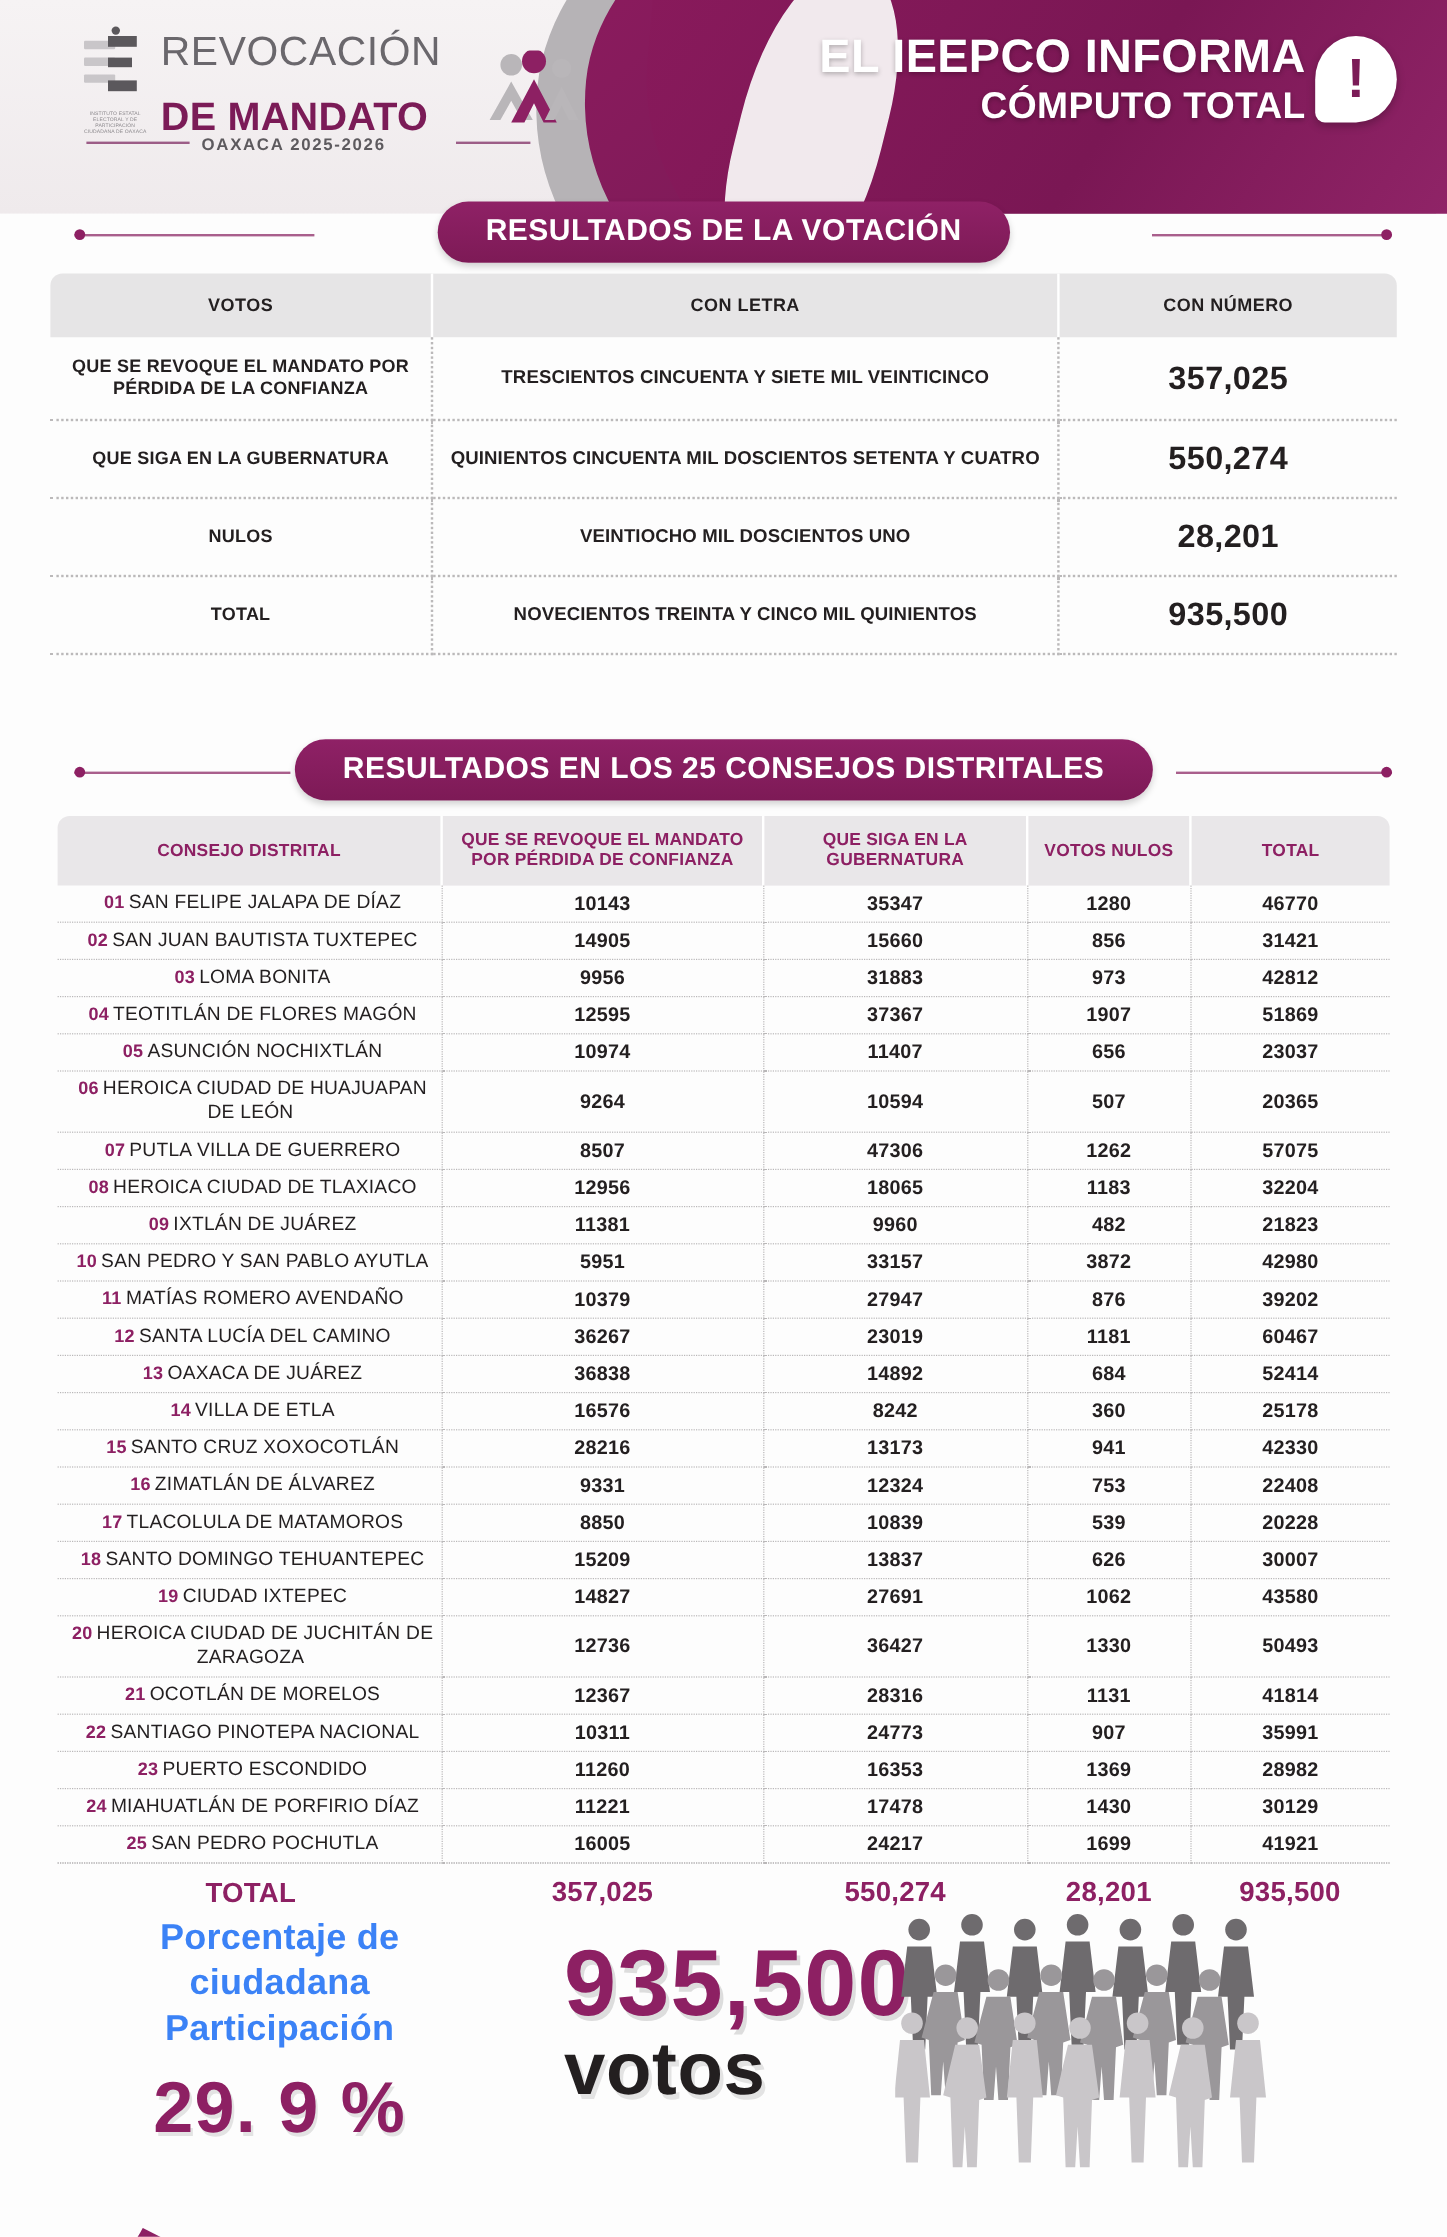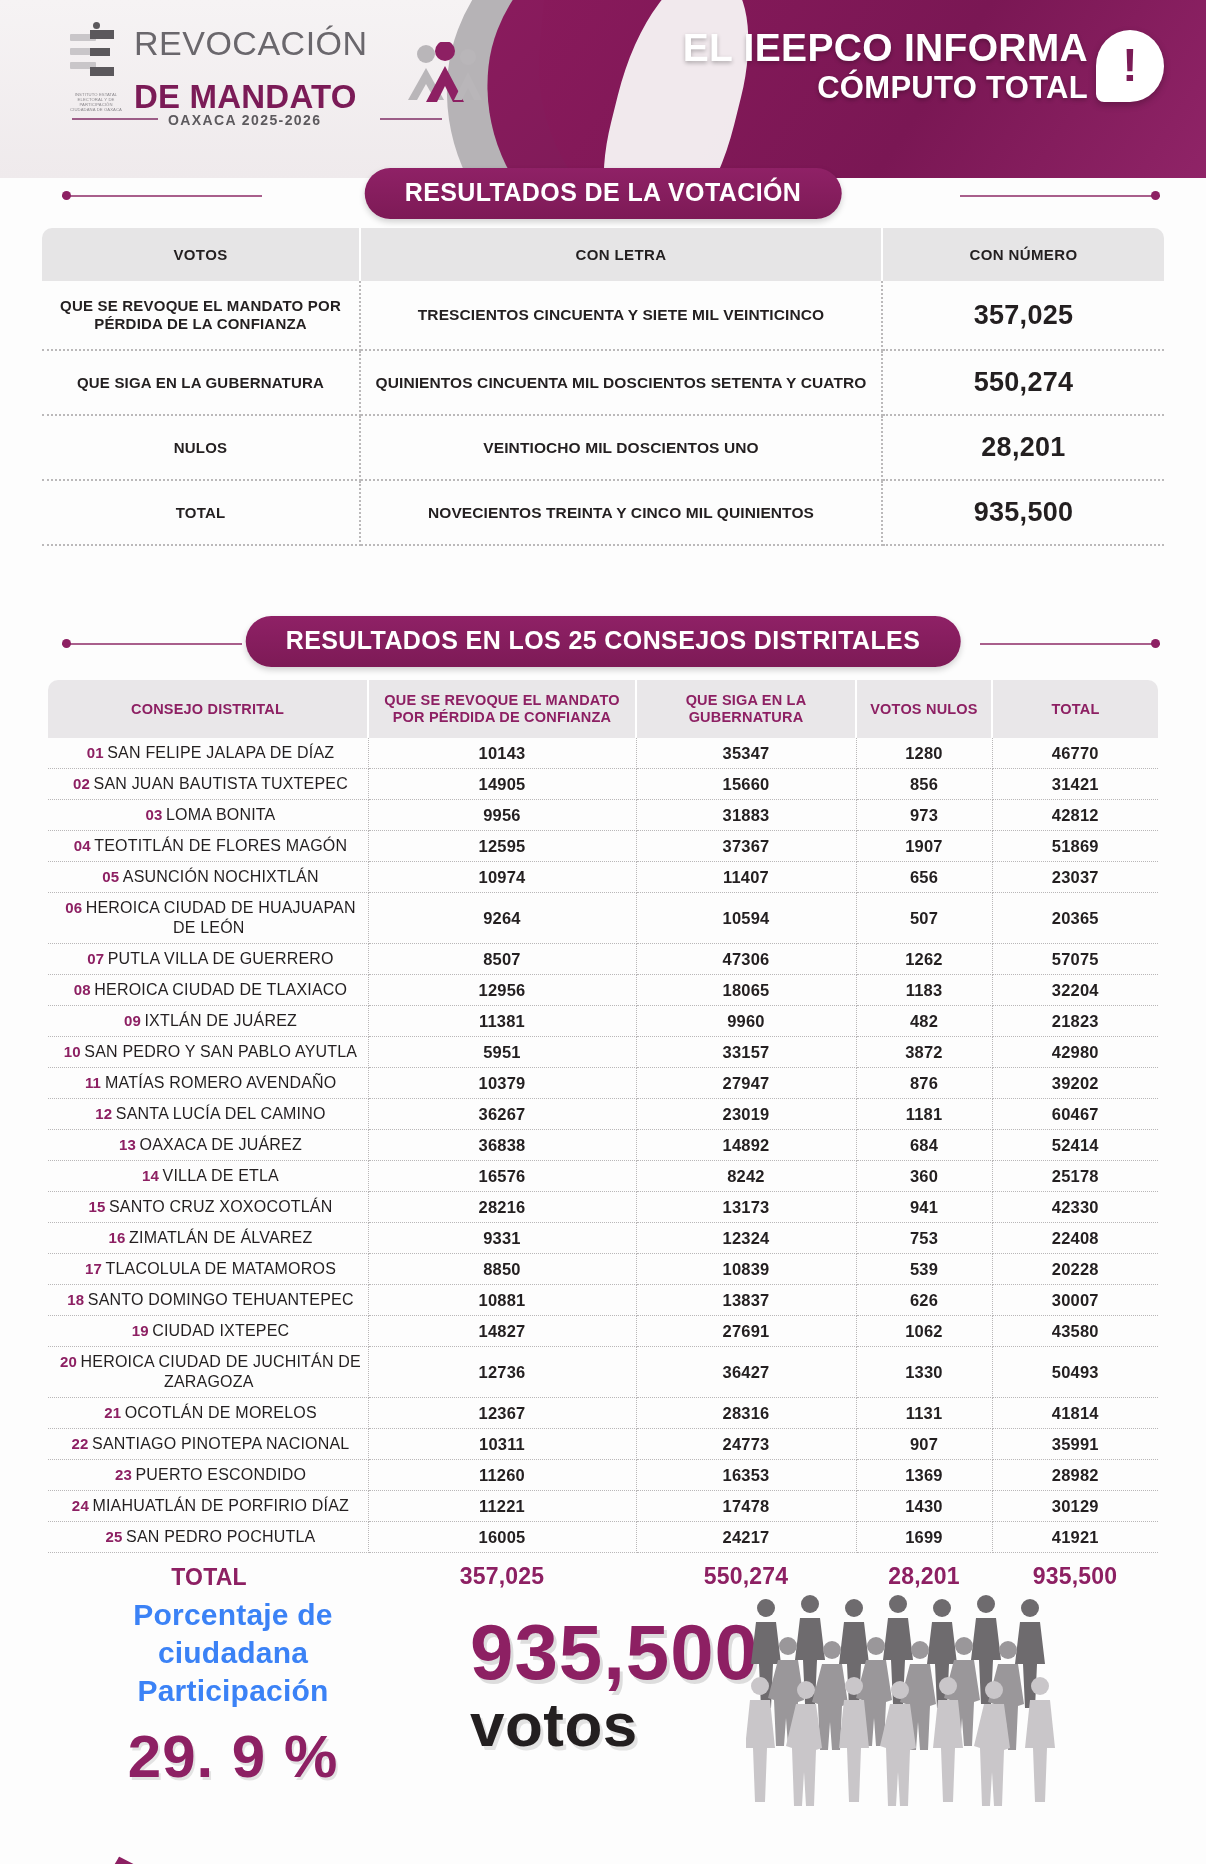--- a/index.html
+++ b/index.html
@@ -443,21 +443,21 @@
           </tr>
           <tr>
             <td class="name"><span class="no">17</span><span>TLACOLULA DE MATAMOROS</span></td>
             <td>8850</td>
             <td>10839</td>
             <td>539</td>
             <td>20228</td>
           </tr>
           <tr>
             <td class="name"><span class="no">18</span><span>SANTO DOMINGO TEHUANTEPEC</span></td>
-            <td>10881</td>
+            <td>15209</td>
             <td>13837</td>
             <td>626</td>
             <td>30007</td>
           </tr>
           <tr>
             <td class="name"><span class="no">19</span><span>CIUDAD IXTEPEC</span></td>
             <td>14827</td>
             <td>27691</td>
             <td>1062</td>
             <td>43580</td>

